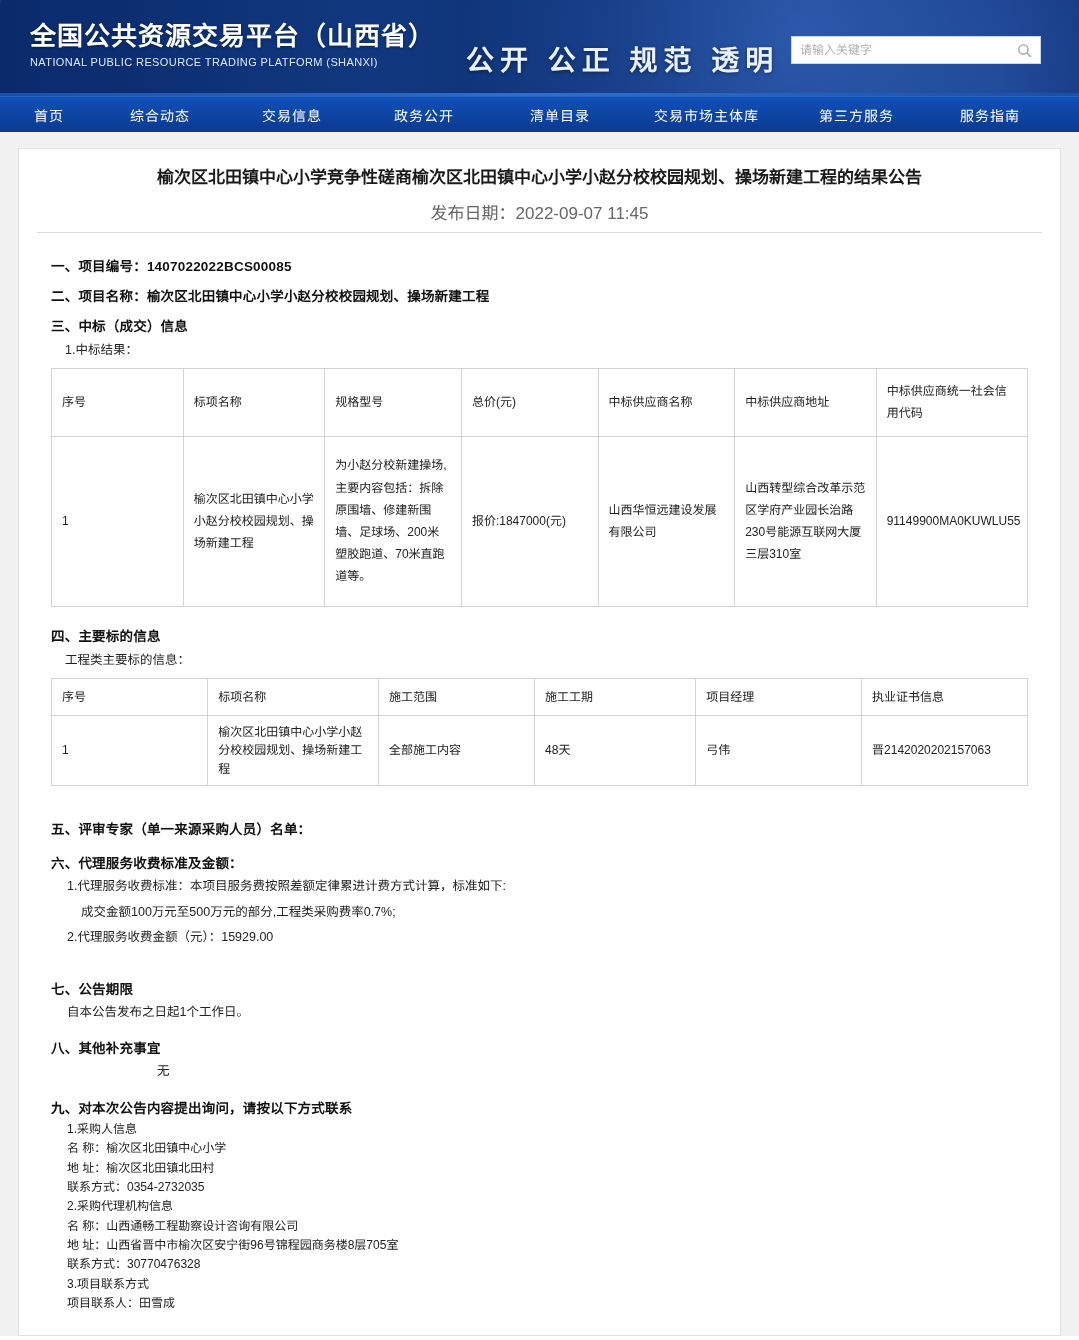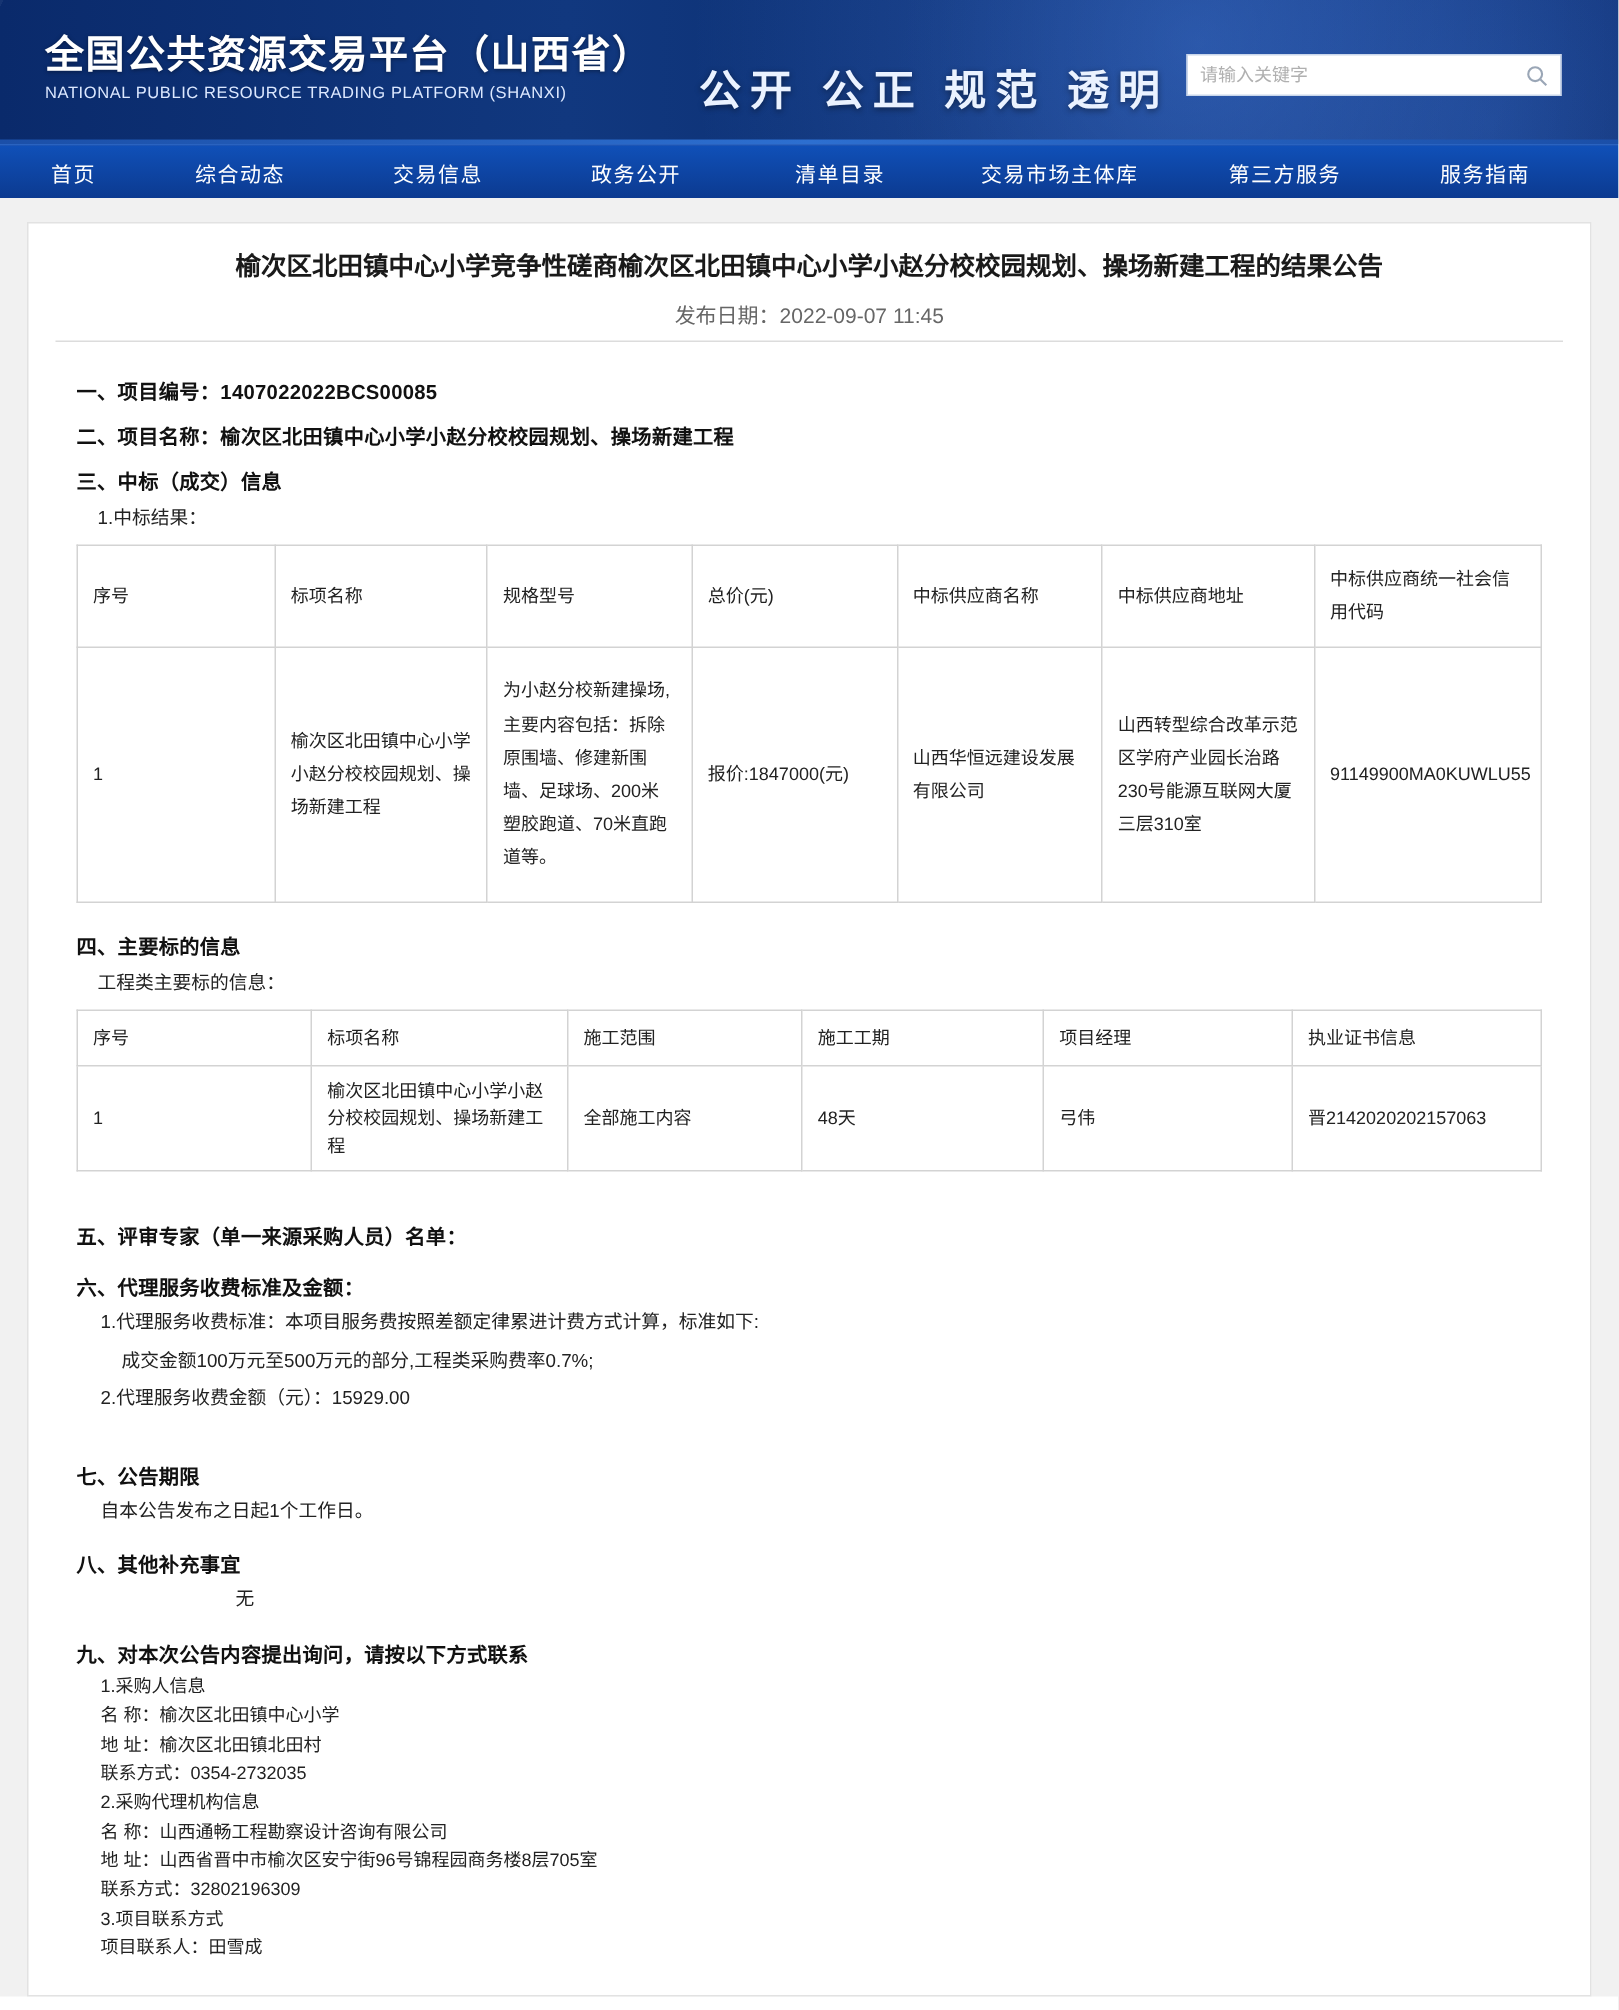--- a/index.html
+++ b/index.html
@@ -126,21 +126,21 @@
   .doc-title {
     text-align: center;
     font-size: 17px;
     font-weight: bold;
     color: #1a1a1a;
     line-height: 1.5;
     padding: 2px 60px 0 60px;
   }
   .doc-date {
     text-align: center;
-    font-size: 14px;
+    font-size: 17px;
     color: #666;
     margin-top: 8px;
     margin-bottom: 8px;
   }
   .inner {
     border-top: 1px solid #dcdcdc;
     margin: 0 18px;
     padding-top: 12px;
   }
   .sec-h {
@@ -315,21 +315,21 @@
 
         <div class="sec-h" style="margin-top:14px;">九、对本次公告内容提出询问，请按以下方式联系</div>
         <div class="contact">
           <p>1.采购人信息</p>
           <p>名  称：榆次区北田镇中心小学</p>
           <p>地  址：榆次区北田镇北田村</p>
           <p>联系方式：0354-2732035</p>
           <p>2.采购代理机构信息</p>
           <p>名  称：山西通畅工程勘察设计咨询有限公司</p>
           <p>地  址：山西省晋中市榆次区安宁街96号锦程园商务楼8层705室</p>
-          <p>联系方式：32802196309</p>
+          <p>联系方式：30770476328</p>
           <p>3.项目联系方式</p>
           <p>项目联系人：田雪成</p>
 
         </div>
 
       </div>
     </div>
   </div>
 
 </div>

